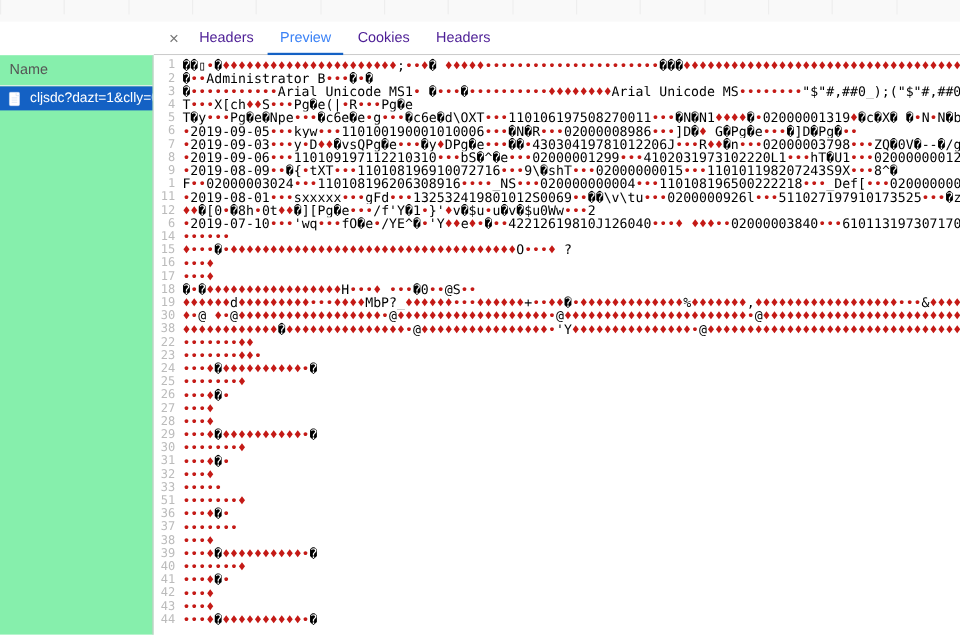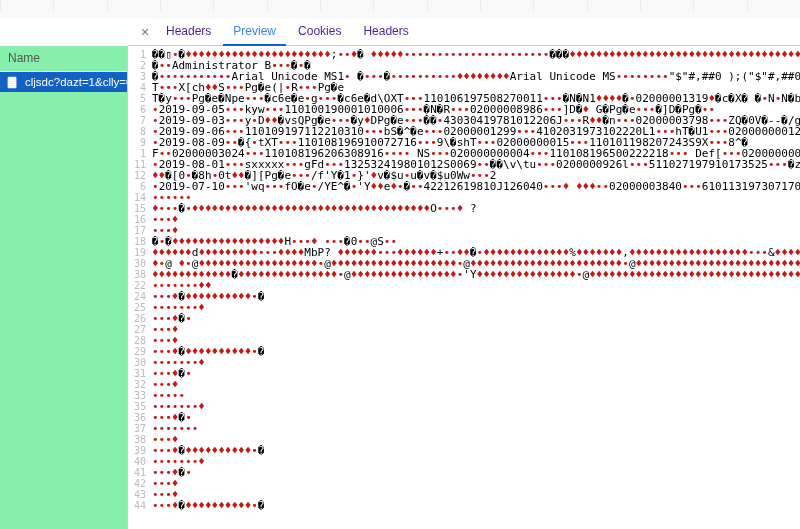--- a/index.html
+++ b/index.html
@@ -264,20 +264,24 @@
         </div>
         <div class="pline">
           <span class="gutter">38</span>
           <span class="body"><span class="r">♦♦♦♦♦♦♦♦♦♦♦♦</span><span class="k">�</span><span class="r">♦♦♦♦♦♦♦♦♦♦♦♦♦♦♦•</span><span class="k">@</span><span class="r">♦♦♦♦♦♦♦♦♦♦♦♦♦♦♦♦•</span><span class="k">'Y</span><span class="r">♦♦♦♦♦♦♦♦♦♦♦♦♦♦♦•</span><span class="k">@</span><span class="r">♦♦♦♦♦♦♦♦♦♦♦♦♦♦♦♦♦♦♦♦♦♦♦♦♦♦♦♦♦♦♦♦♦♦♦♦♦♦♦♦♦♦♦♦♦♦♦♦♦♦♦♦♦♦♦♦♦♦♦♦•</span></span>
         </div>
         <div class="pline">
           <span class="gutter">22</span>
           <span class="body"><span class="r">•••••••♦♦</span></span>
         </div>
         <div class="pline">
+          <span class="gutter">23</span>
+          <span class="body"><span class="r">•••••••♦♦•</span></span>
+        </div>
+        <div class="pline">
           <span class="gutter">24</span>
           <span class="body"><span class="r">•••♦</span><span class="k">�</span><span class="r">♦♦♦♦♦♦♦♦♦♦•</span><span class="k">�</span></span>
         </div>
         <div class="pline">
           <span class="gutter">25</span>
           <span class="body"><span class="r">•••••••♦</span></span>
         </div>
         <div class="pline">
           <span class="gutter">26</span>
           <span class="body"><span class="r">•••♦</span><span class="k">�</span><span class="r">•</span></span>
@@ -304,21 +308,21 @@
         </div>
         <div class="pline">
           <span class="gutter">32</span>
           <span class="body"><span class="r">•••♦</span></span>
         </div>
         <div class="pline">
           <span class="gutter">33</span>
           <span class="body"><span class="r">•••••</span></span>
         </div>
         <div class="pline">
-          <span class="gutter">35</span>
+          <span class="gutter">51</span>
           <span class="body"><span class="r">•••••••♦</span></span>
         </div>
         <div class="pline">
           <span class="gutter">36</span>
           <span class="body"><span class="r">•••♦</span><span class="k">�</span><span class="r">•</span></span>
         </div>
         <div class="pline">
           <span class="gutter">37</span>
           <span class="body"><span class="r">•••••••</span></span>
         </div>

